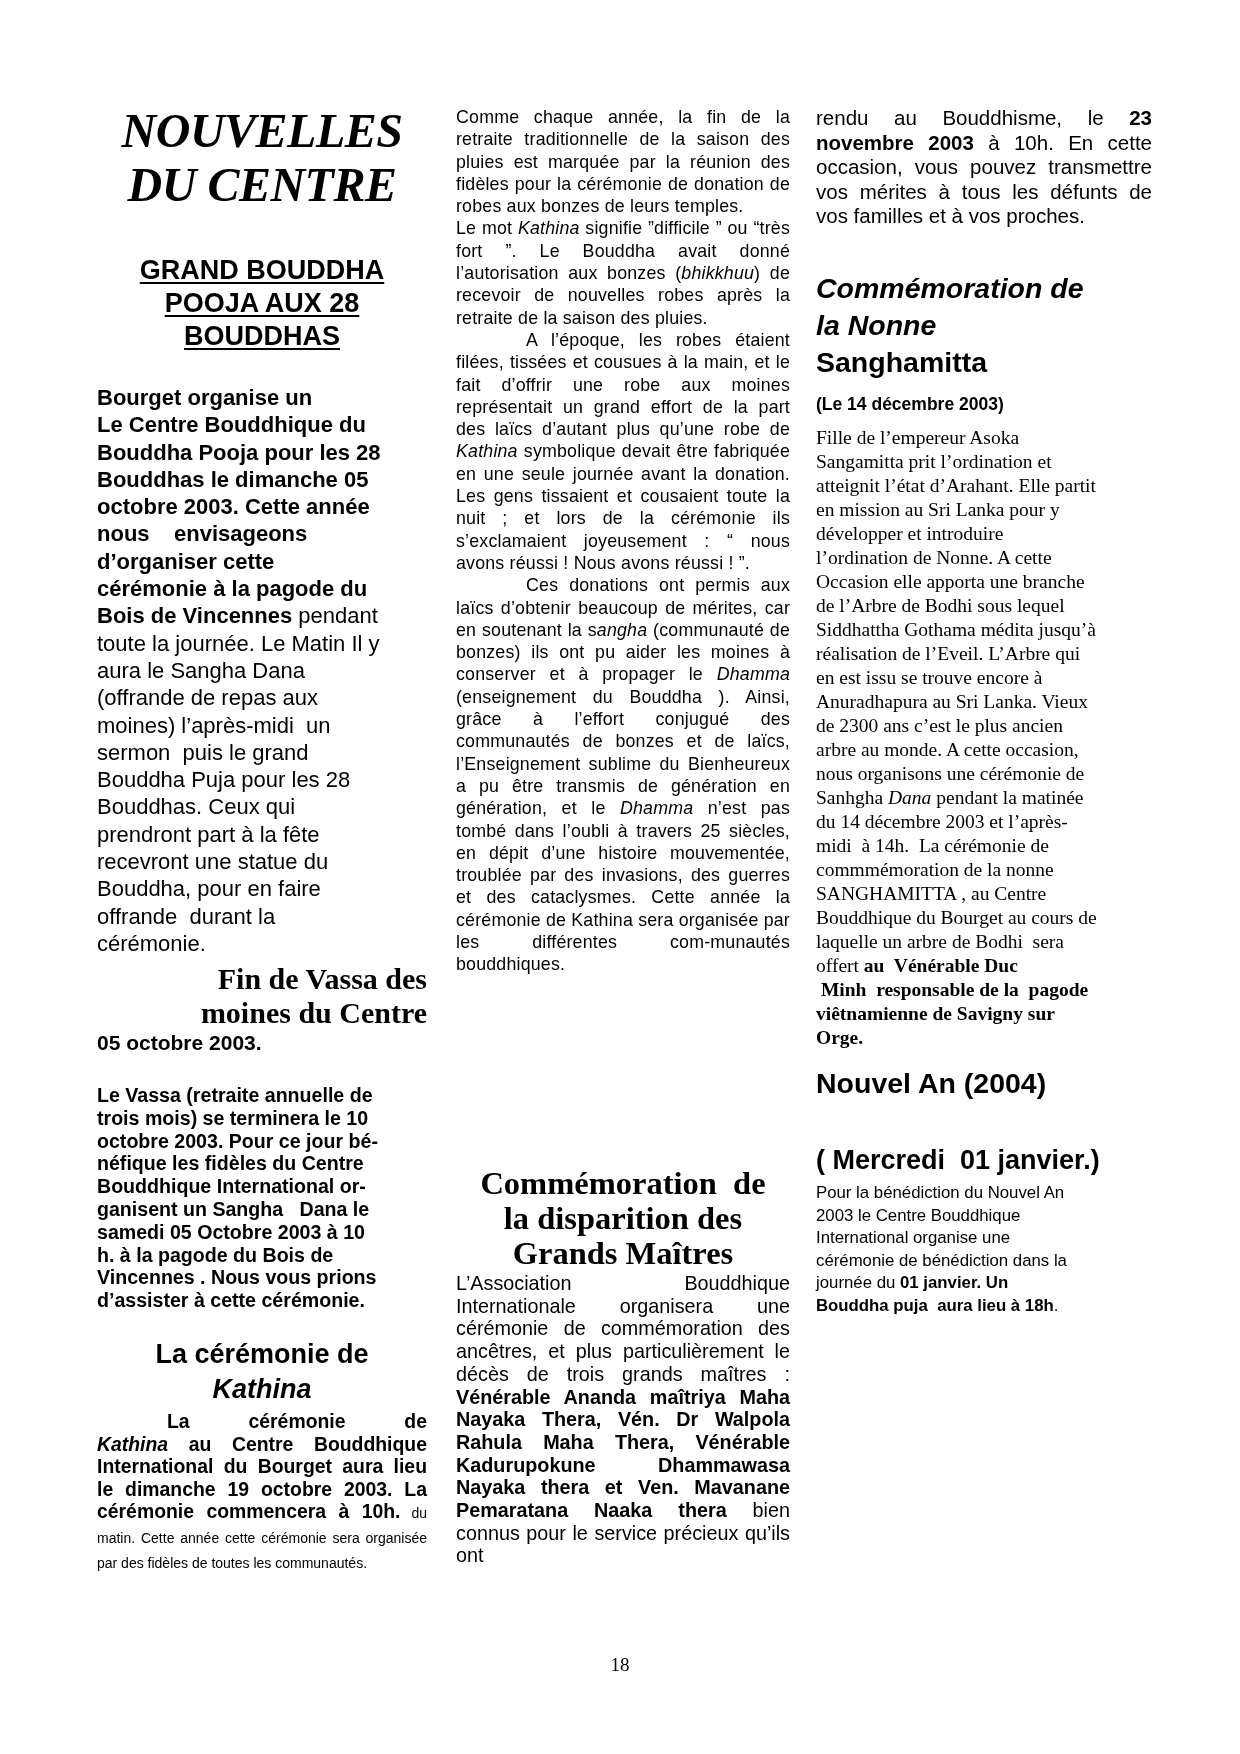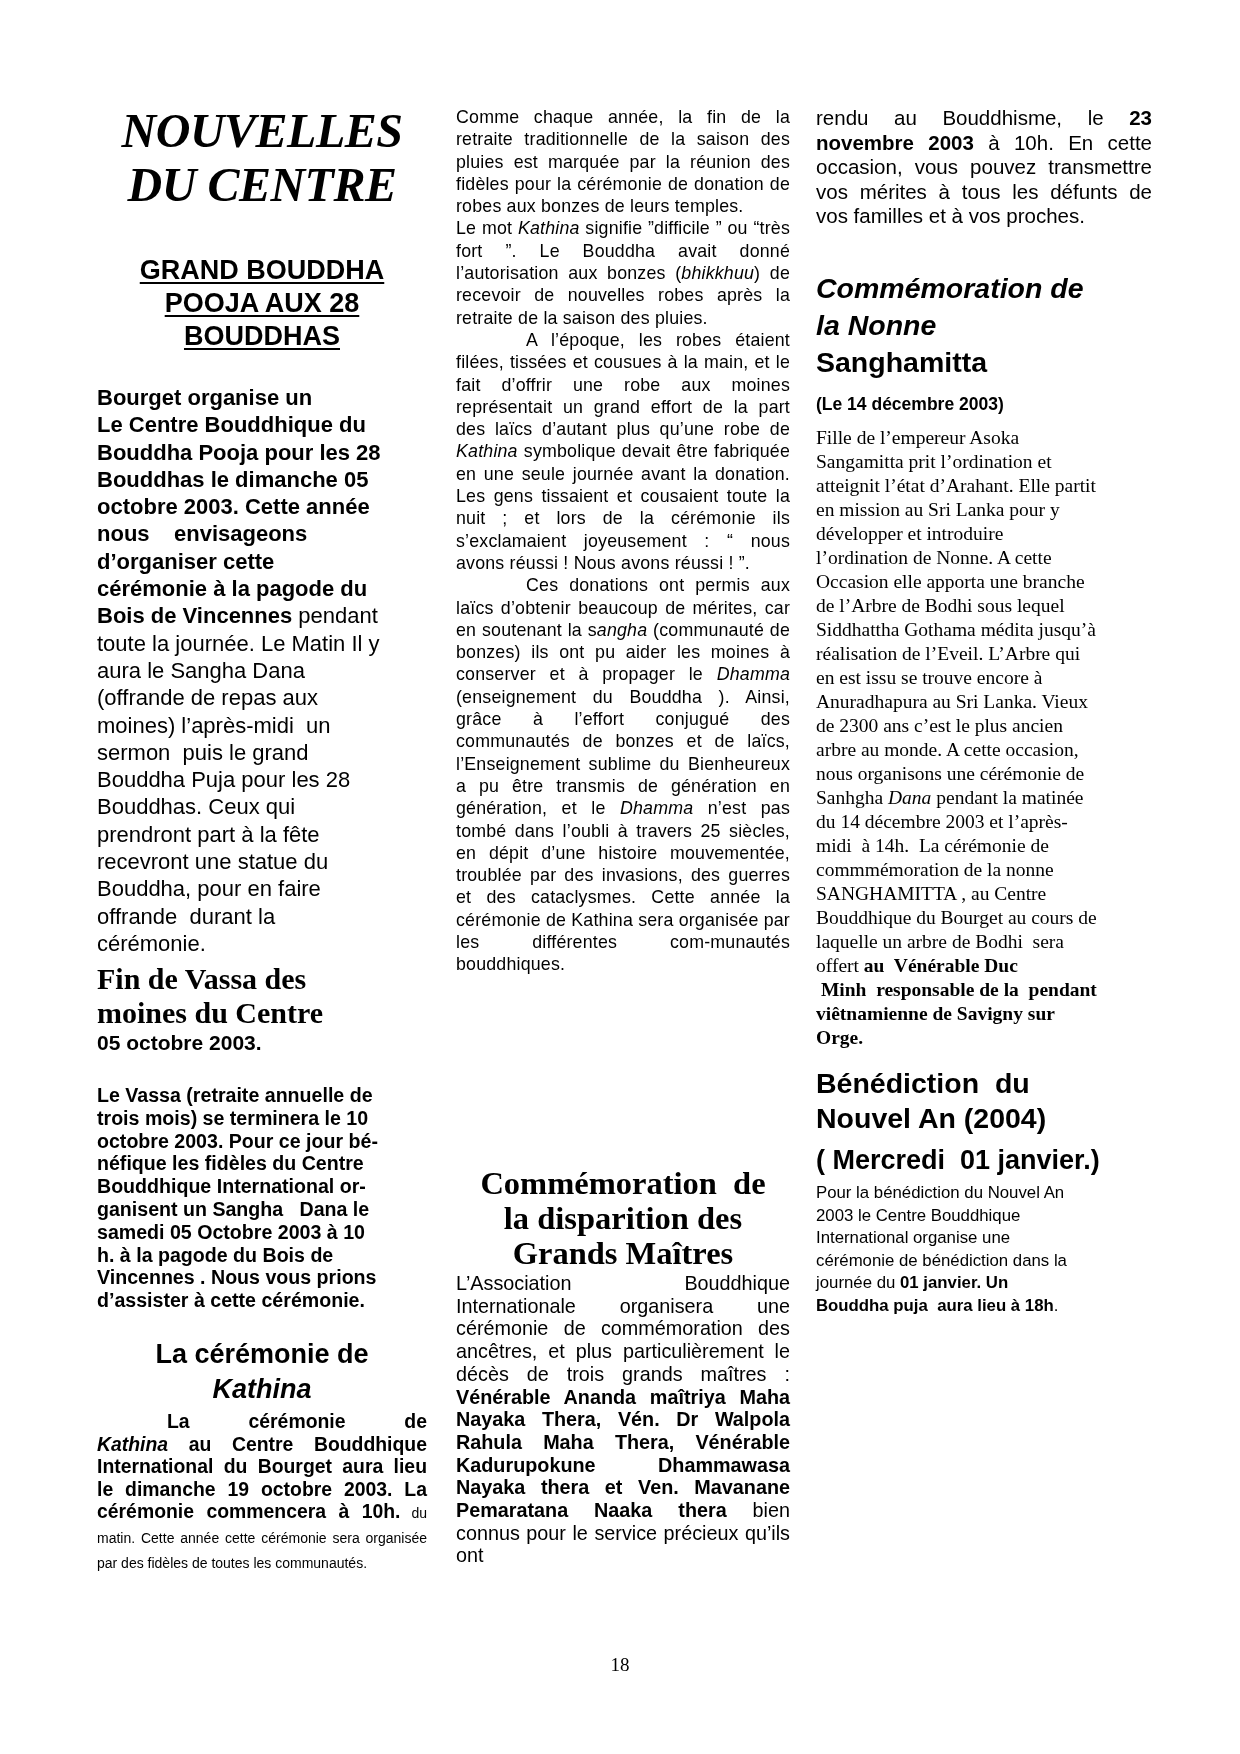--- a/index.html
+++ b/index.html
@@ -3,21 +3,21 @@
 <meta charset="utf-8">
 <style>
   html, body { margin: 0; padding: 0; background: #ffffff; }
   body { width: 1240px; height: 1754px; position: relative; overflow: hidden; color: #000; }
   .col { position: absolute; top: 0; }
   #col1 { left: 97px; width: 330px; }
   #col2 { left: 456px; width: 334px; }
   #col3 { left: 816px; width: 336px; }
 
   .sans { font-family: "Liberation Sans", "DejaVu Sans", sans-serif; }
-  .serif { font-family: "Liberation Serif", "DejaVu Serif", serif; }
+  .serif { font-family: "Liberation Serif", "DejaVu Serif", serif; text-align: right; }
 
   .masthead {
     position: absolute; top: 104px; left: 0; width: 330px;
     font-family: "Liberation Serif", serif; font-style: italic; font-weight: bold;
     font-size: 48px; line-height: 54px; text-align: center; letter-spacing: -0.5px;
   }
   .h-under {
     position: absolute; left: 0; width: 330px; text-align: center;
     font-family: "Liberation Sans", sans-serif; font-weight: bold; font-size: 27px; line-height: 33px;
   }
@@ -150,27 +150,26 @@
     <div>arbre au monde. A cette occasion,</div>
     <div>nous organisons une cérémonie de</div>
     <div><span>Sanhgha </span><i>Dana</i><span> pendant la matinée</span></div>
     <div style="white-space:pre;">du 14 décembre 2003 et l’après-</div>
     <div style="white-space:pre;">midi  à 14h.  La cérémonie de</div>
     <div>commmémoration de la nonne</div>
     <div>SANGHAMITTA , au Centre</div>
     <div>Bouddhique du Bourget au cours de</div>
     <div style="white-space:pre;">laquelle un arbre de Bodhi  sera</div>
     <div><span>offert </span><b style="white-space:pre;">au  Vénérable Duc</b></div>
-    <div style="font-weight:bold; white-space:pre;"> Minh  responsable de la  pendant</div>
+    <div style="font-weight:bold; white-space:pre;"> Minh  responsable de la  pagode</div>
     <div style="font-weight:bold;">viêtnamienne de Savigny sur</div>
     <div style="font-weight:bold;">Orge.</div>
   </div>
 
   <div class="abs" style="top:1066px; font-weight:bold; font-size:28.5px; line-height:35px;">
-    <div style="white-space:pre;">Bénédiction  du</div>
     <div>Nouvel An (2004)</div>
   </div>
   <div class="abs" style="top:1147px; font-weight:bold; font-size:27px; line-height:26px; white-space:pre;">( Mercredi  01 janvier.)</div>
   <div class="abs" style="top:1182px; font-size:16.8px; line-height:22.5px;">
     <div>Pour la bénédiction du Nouvel An</div>
     <div>2003 le Centre Bouddhique</div>
     <div>International organise une</div>
     <div>cérémonie de bénédiction dans la</div>
     <div><span>journée du </span><b>01 janvier. Un</b></div>
     <div><b style="white-space:pre;">Bouddha puja  aura lieu à 18h</b><span>.</span></div>

